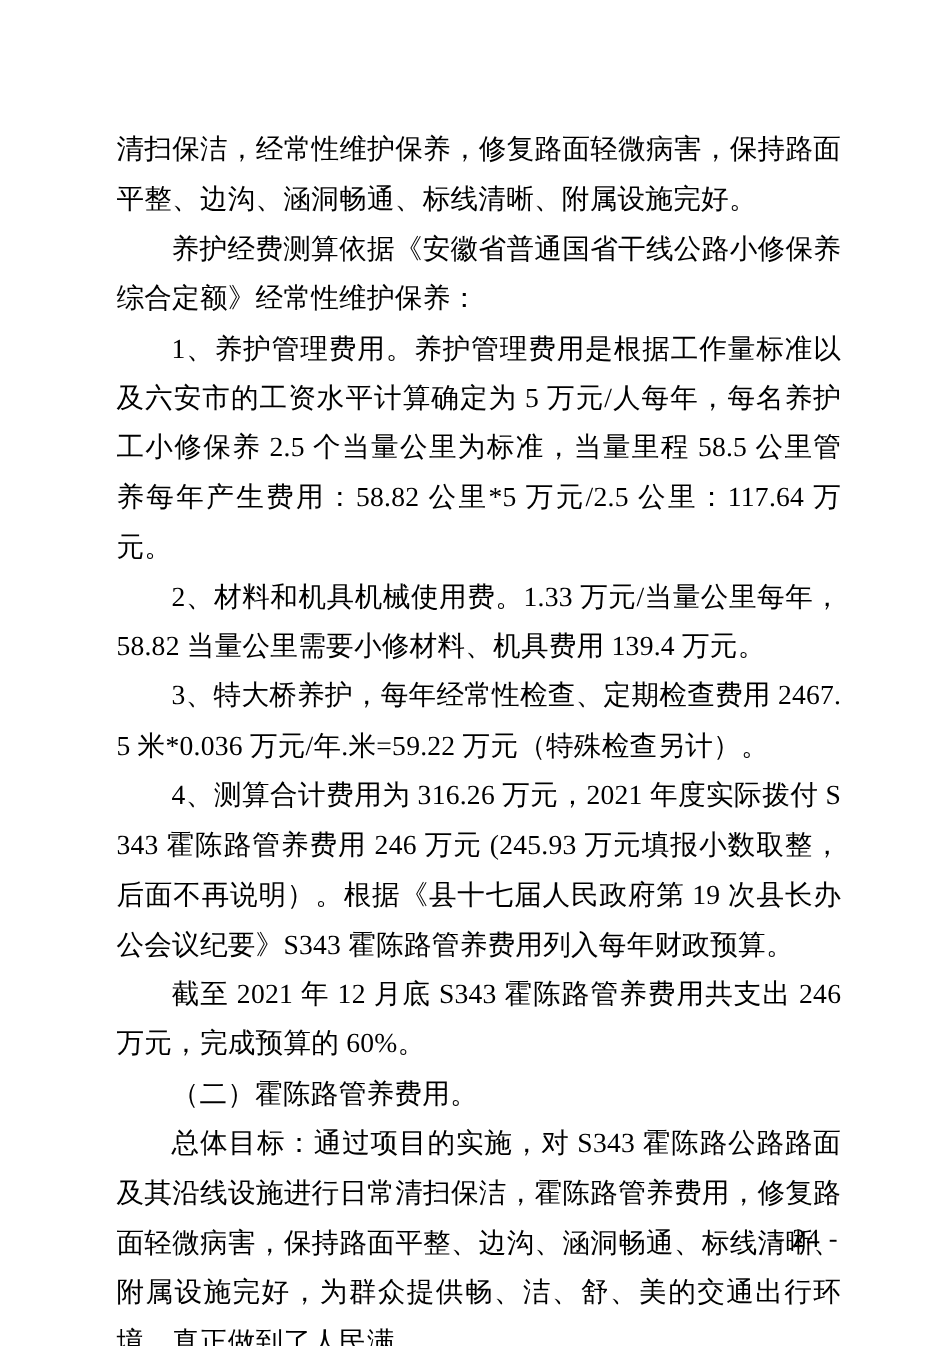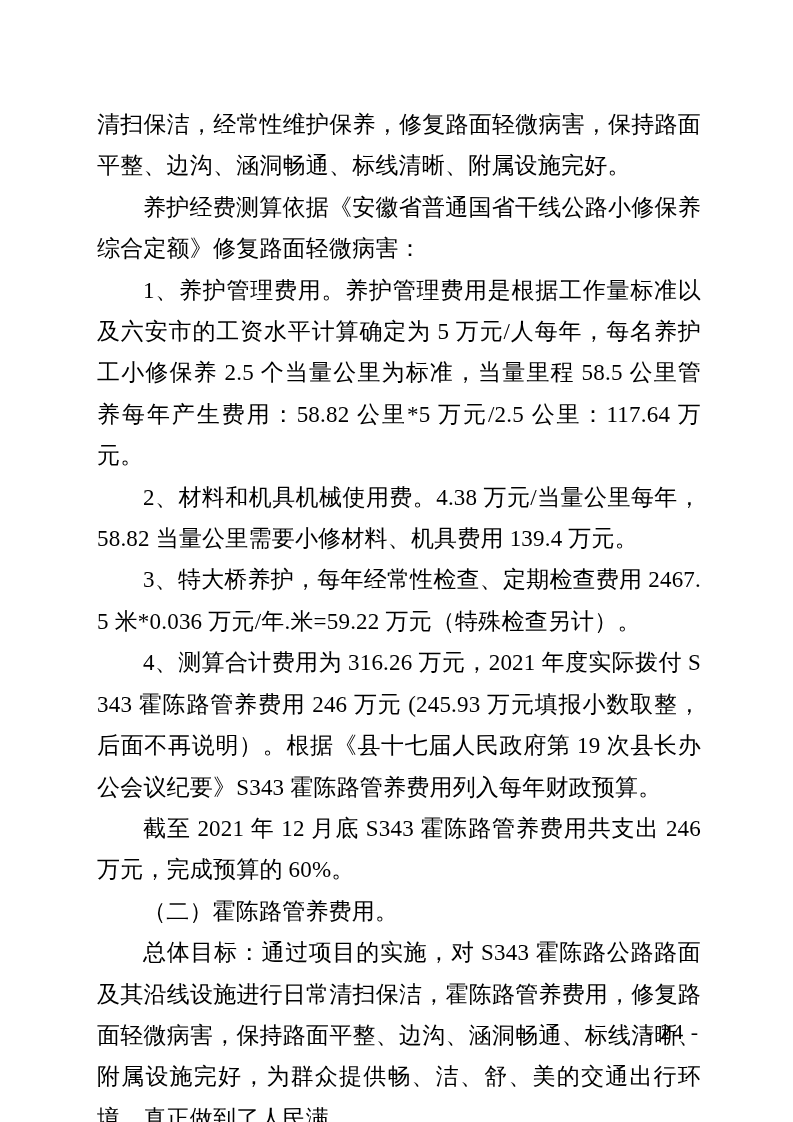--- a/index.html
+++ b/index.html
@@ -50,23 +50,23 @@
     letter-spacing: 1px;
     text-align: center;
   }
 </style>
 </head>
 <body>
 
 <div class="page">
   <div class="content">
     <p class="para">清扫保洁，经常性维护保养，修复路面轻微病害，保持路面平整、边沟、涵洞畅通、标线清晰、附属设施完好。</p>
-    <p class="para indent">养护经费测算依据《安徽省普通国省干线公路小修保养综合定额》修复路面轻微病害：</p>
+    <p class="para indent">养护经费测算依据《安徽省普通国省干线公路小修保养综合定额》经常性维护保养：</p>
     <p class="para indent">1、养护管理费用。养护管理费用是根据工作量标准以及六安市的工资水平计算确定为 5 万元/人每年，每名养护工小修保养 2.5 个当量公里为标准，当量里程 58.5 公里管养每年产生费用：58.82 公里*5 万元/2.5 公里：117.64 万元。</p>
-    <p class="para indent">2、材料和机具机械使用费。4.38 万元/当量公里每年，58.82 当量公里需要小修材料、机具费用 139.4 万元。</p>
+    <p class="para indent">2、材料和机具机械使用费。1.33 万元/当量公里每年，58.82 当量公里需要小修材料、机具费用 139.4 万元。</p>
     <p class="para indent">3、特大桥养护，每年经常性检查、定期检查费用 2467.5 米*0.036 万元/年.米=59.22 万元（特殊检查另计）。</p>
     <p class="para indent">4、测算合计费用为 316.26 万元，2021 年度实际拨付 S343 霍陈路管养费用 246 万元 (245.93 万元填报小数取整，后面不再说明）。根据《县十七届人民政府第 19 次县长办公会议纪要》S343 霍陈路管养费用列入每年财政预算。</p>
     <p class="para indent">截至 2021 年 12 月底 S343 霍陈路管养费用共支出 246 万元，完成预算的 60%。</p>
     <p class="para indent">（二）霍陈路管养费用。</p>
     <p class="para indent">总体目标：通过项目的实施，对 S343 霍陈路公路路面及其沿线设施进行日常清扫保洁，霍陈路管养费用，修复路面轻微病害，保持路面平整、边沟、涵洞畅通、标线清晰、附属设施完好，为群众提供畅、洁、舒、美的交通出行环境，真正做到了人民满</p>
   </div>
   <div class="page-number">- 24 -</div>
 </div>
 
 </body></html>

